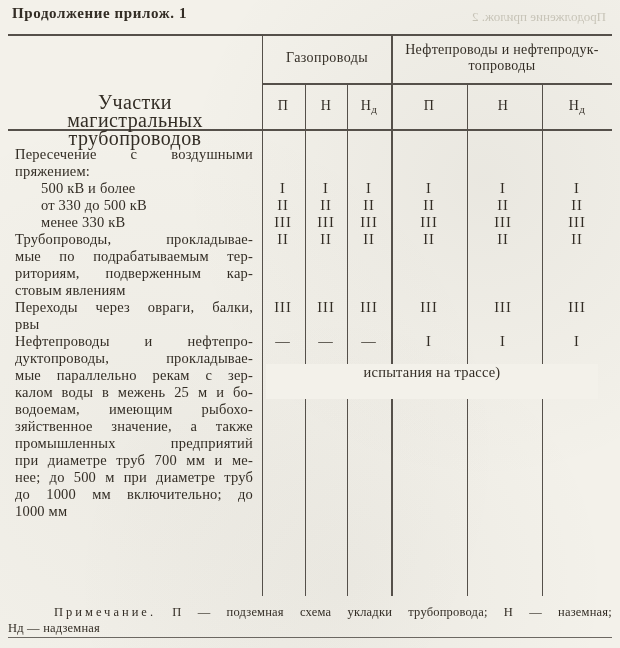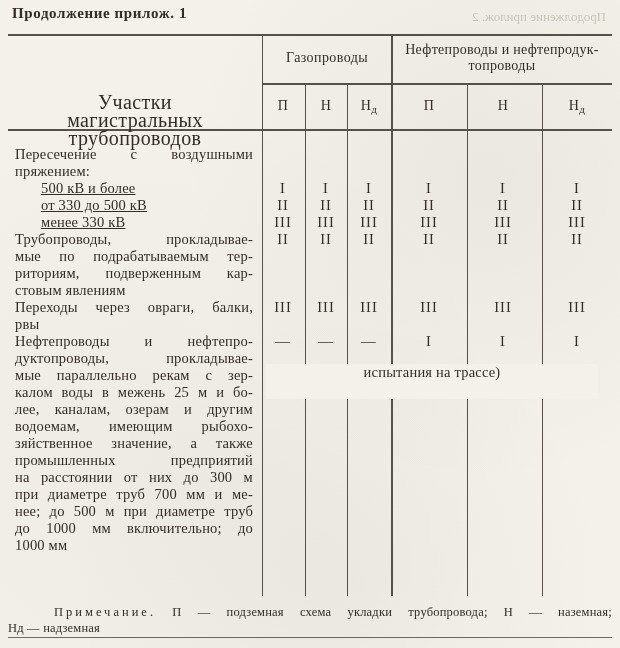--- a/index.html
+++ b/index.html
@@ -54,21 +54,21 @@
     font-size:14px; letter-spacing:0.3px; z-index:2;
   }
   .subh .sub{font-size:11px; vertical-align:-3px;}
   .tbody{position:absolute; left:0; top:146px; width:620px; z-index:2;}
   .brow{position:relative; height:17px;}
   .btext{
     position:absolute; left:15px; top:0; width:238px;
     font-size:14.5px; line-height:17px; letter-spacing:0.2px;
   }
   .btext.fill{text-align:justify; text-align-last:justify;}
-  .btext.indent{padding-left:26px; width:212px;text-decoration:underline;}
+  .btext.indent{padding-left:26px; width:212px;}
   .bval{
     position:absolute; top:0; transform:translateX(-50%);
     font-size:14.5px; line-height:17px; letter-spacing:1px;
   }
   .span-note{
     position:absolute; left:266px; top:364px; width:332px; height:35px;
     background:var(--paper); z-index:3; text-align:center;
     font-size:14.5px; line-height:17px; letter-spacing:0.2px;
   }
   .footnote{
@@ -190,33 +190,27 @@
       <div class="brow">
         <div class="btext fill">дуктопроводы, прокладывае-</div>
       </div>
       <div class="brow">
         <div class="btext fill">мые параллельно рекам с зер-</div>
       </div>
       <div class="brow">
         <div class="btext fill">калом воды в межень 25 м и бо-</div>
       </div>
       <div class="brow">
-        <div class="btext fill">лее, каналам, озерам и другим</div>
-      </div>
-      <div class="brow">
         <div class="btext fill">водоемам, имеющим рыбохо-</div>
       </div>
       <div class="brow">
         <div class="btext fill">зяйственное значение, а также</div>
       </div>
       <div class="brow">
         <div class="btext fill">промышленных предприятий</div>
-      </div>
-      <div class="brow">
-        <div class="btext fill">на расстоянии от них до 300 м</div>
       </div>
       <div class="brow">
         <div class="btext fill">при диаметре труб 700 мм и ме-</div>
       </div>
       <div class="brow">
         <div class="btext fill">нее; до 500 м при диаметре труб</div>
       </div>
       <div class="brow">
         <div class="btext fill">до 1000 мм включительно; до</div>
       </div>

